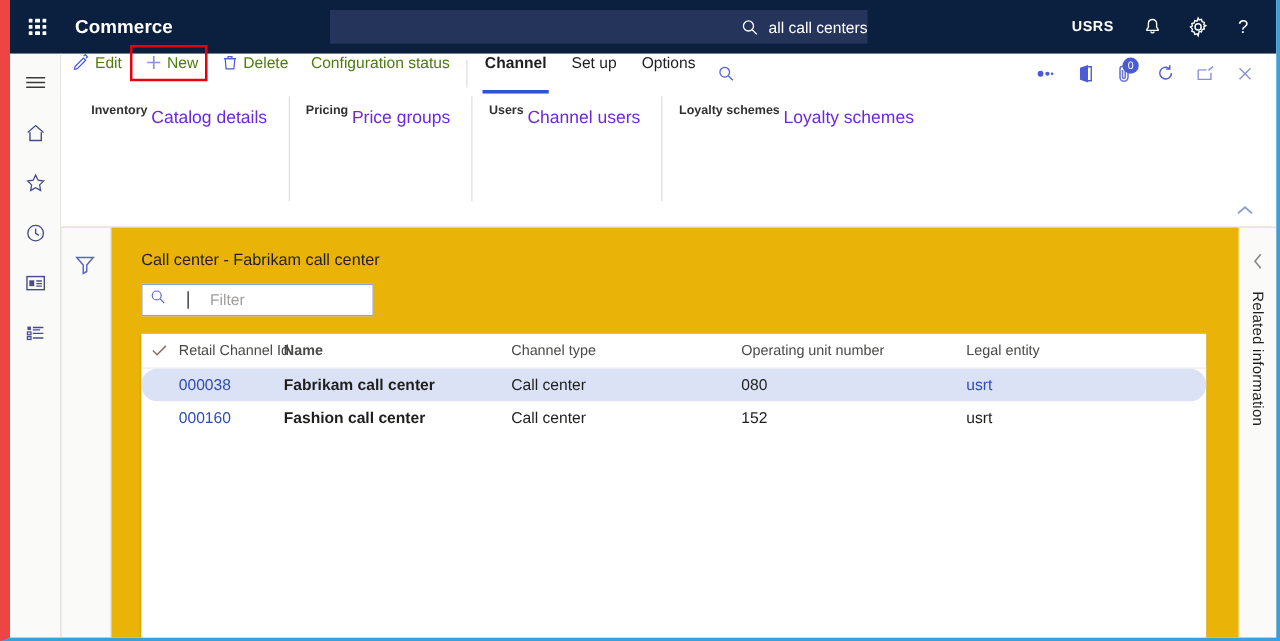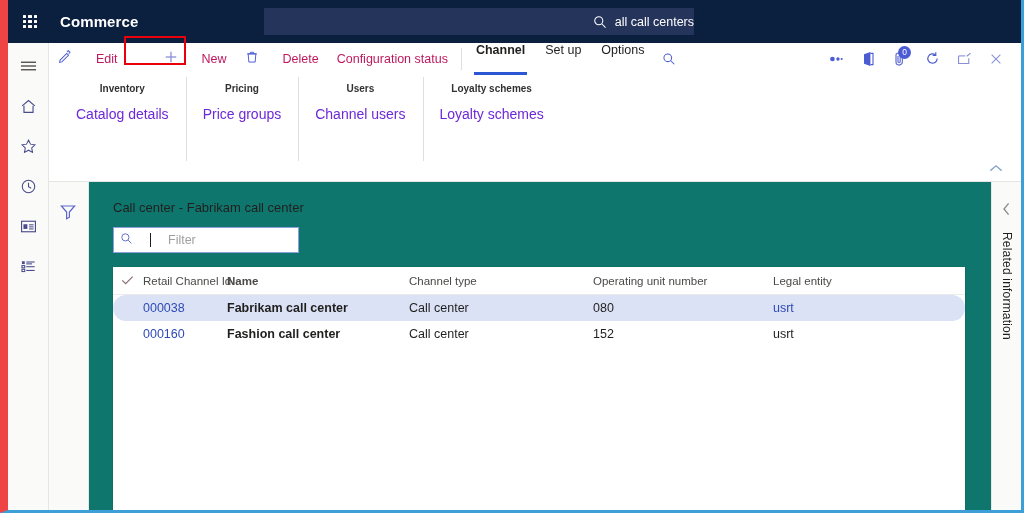--- a/index.html
+++ b/index.html
@@ -77,26 +77,26 @@
   }
 
   
   .cmdbar {
     position: absolute; left: 41px; right: 0; top: 43px; height: 32px;
     background: #ffffff;
     display: flex; align-items: center;
     border-bottom: 1px solid #ffffff;
   }
   .cmd {
-    display: flex; align-items: center; gap: 24px;
+    display: flex; align-items: flex-start; gap: 4px;
     height: 32px; padding: 0 9px;
-    font-size: 12.5px; color: #be185d; cursor: pointer; white-space: nowrap;
+    font-size: 12.5px; color: #4d7c0f; cursor: pointer; white-space: nowrap;
   }
   .cmd-new-wrap {
-    position: relative; display: flex; align-items: center; padding-left: 28px;
+    position: relative; display: flex; align-items: center;
   }
   .annot-box {
     position: absolute; left: -3px; top: -7px; width: 62px; height: 29px;
     border: 2.5px solid #e8000b; pointer-events: none;
   }
   .tabsep { width: 1px; height: 22px; background: #e1dfdd; margin: 0 4px; }
   .tab {
     position: relative; height: 32px; padding: 0 10px;
     display: flex; align-items: flex-start; font-size: 12.5px;
     color: #201f1e; cursor: pointer; white-space: nowrap;
@@ -124,21 +124,21 @@
 
   
   .actionpane {
     position: absolute; left: 41px; right: 0; top: 75px; height: 107px;
     background: #ffffff;
     border-bottom: 1px solid #e6e6e4;
   }
   .groups { display: flex; height: 92px; padding-left: 10px; }
   .group {
     position: relative; padding: 8px 14px 0 14px;
-    display: flex; flex-direction: column; align-items: center;
+    display: flex; flex-direction: row; 
     min-width: 78px;
   }
   .group + .group::before {
     content: ""; position: absolute; left: 0; top: 2px; bottom: 6px;
     width: 1px; background: #e1dfdd;
   }
   .group-title {
     font-size: 10px; font-weight: bold; color: #323130;
     margin-bottom: 10px; white-space: nowrap;
   }
@@ -148,21 +148,21 @@
   }
   .collapse-pane {
     position: absolute; right: 14px; bottom: 4px;
     width: 22px; height: 18px;
     display: flex; align-items: center; justify-content: center; cursor: pointer;
   }
 
   
   .content {
     position: absolute; left: 41px; right: 0; top: 182px; bottom: 0;
-    background: #0f766e;
+    background: #eab308;
     display: flex;
   }
   .filterstrip {
     width: 40px; background: #fafaf9;
     border-right: 1px solid #e6e6e4;
     display: flex; justify-content: center; padding-top: 20px;
   }
   .filter-icon { width: 22px; height: 22px; cursor: pointer; display: flex; }
   .workspace { flex: 1; position: relative; padding: 18px 0 0 24px; }
   .page-title {
@@ -244,20 +244,40 @@
     <div class="topsearch">
       <span class="mag">
         <svg width="14" height="14" viewBox="0 0 16 16">
             <circle cx="6.6" cy="6.6" r="4.6" fill="none" stroke="#ffffff" stroke-width="1.2"></circle>
             <line x1="10" y1="10" x2="14.3" y2="14.3" stroke="#ffffff" stroke-width="1.2"></line>
           </svg>
       </span>
       <span class="txt">all call centers</span>
     </div>
 
+    <div class="topright">
+      <div class="company">USRS</div>
+      <div class="topicon">
+        <svg width="16" height="16" viewBox="0 0 16 16">
+            <path d="M8 1.6c-2 0-3.3 1.5-3.3 3.4v2.6L3.5 9.6v.7h9v-.7l-1.2-2V5c0-1.9-1.3-3.4-3.3-3.4z" fill="none" stroke="#ffffff" stroke-width="1.1"></path>
+            <path d="M6.6 11.2a1.45 1.45 0 0 0 2.8 0" fill="none" stroke="#ffffff" stroke-width="1.1"></path>
+          </svg>
+      </div>
+      <div class="topicon">
+        <svg width="17" height="17" viewBox="0 0 16 16">
+            <circle cx="8" cy="8" r="2.3" fill="none" stroke="#ffffff" stroke-width="1.1"></circle>
+            <path d="M8 1.3l.8 1.5 1.7-.4.5 1.7 1.7.5-.4 1.7 1.5.8-1.5.8.4 1.7-1.7.5-.5 1.7-1.7-.4L8 14.7l-.8-1.5-1.7.4-.5-1.7-1.7-.5.4-1.7L2.2 8l1.5-.8-.4-1.7 1.7-.5.5-1.7 1.7.4z" fill="none" stroke="#ffffff" stroke-width="1.05"></path>
+          </svg>
+      </div>
+      <div class="topicon">
+        <svg width="17" height="17" viewBox="0 0 16 16">
+            <text x="8" y="12.6" text-anchor="middle" font-family="Liberation Sans, sans-serif" font-size="14" fill="#ffffff">?</text>
+          </svg>
+      </div>
+    </div>
   </div>
 
   <div class="leftrail">
     <div class="railicon">
       <svg width="17" height="14" viewBox="0 0 18 14">
           <line x1="1" y1="3" x2="17" y2="3" stroke="#3b3a39" stroke-width="1.3"></line>
           <line x1="1" y1="7" x2="17" y2="7" stroke="#3b3a39" stroke-width="1.3"></line>
           <line x1="1" y1="11" x2="17" y2="11" stroke="#3b3a39" stroke-width="1.3"></line>
         </svg>
     </div>

